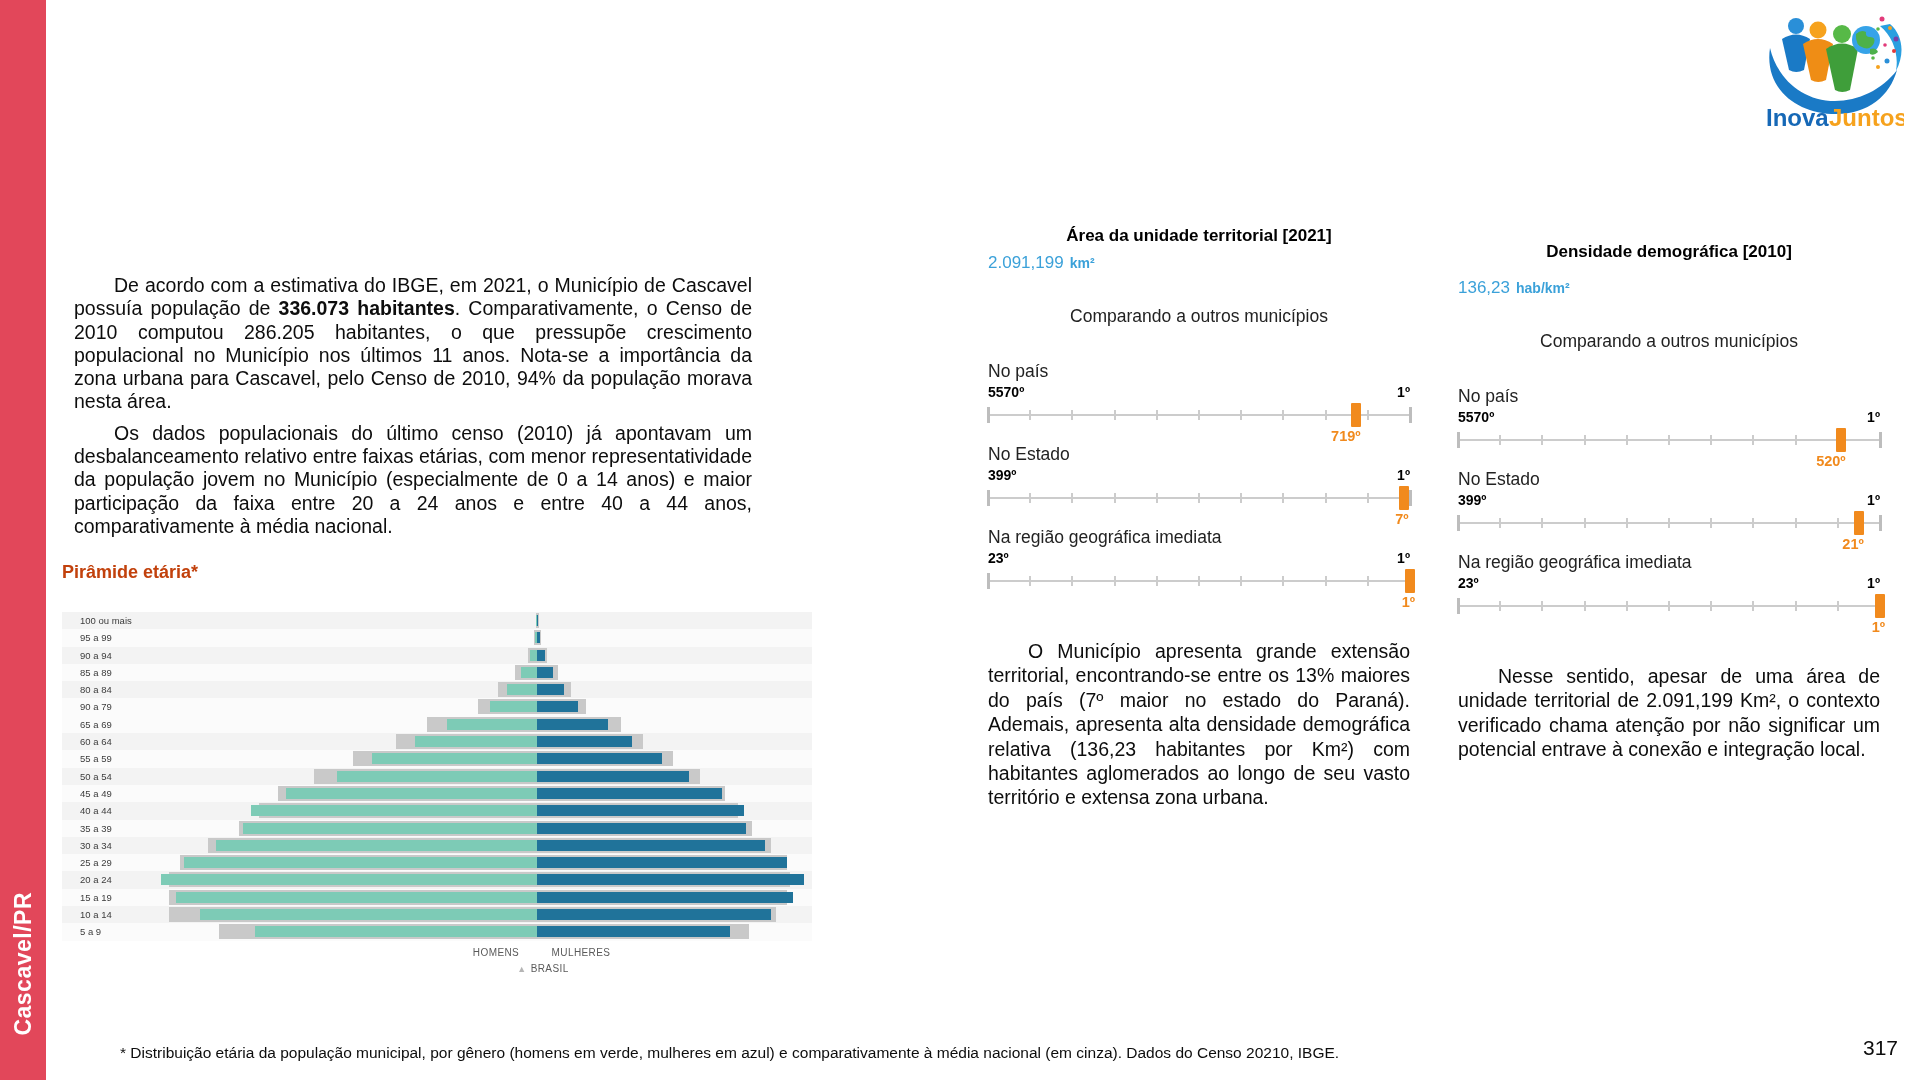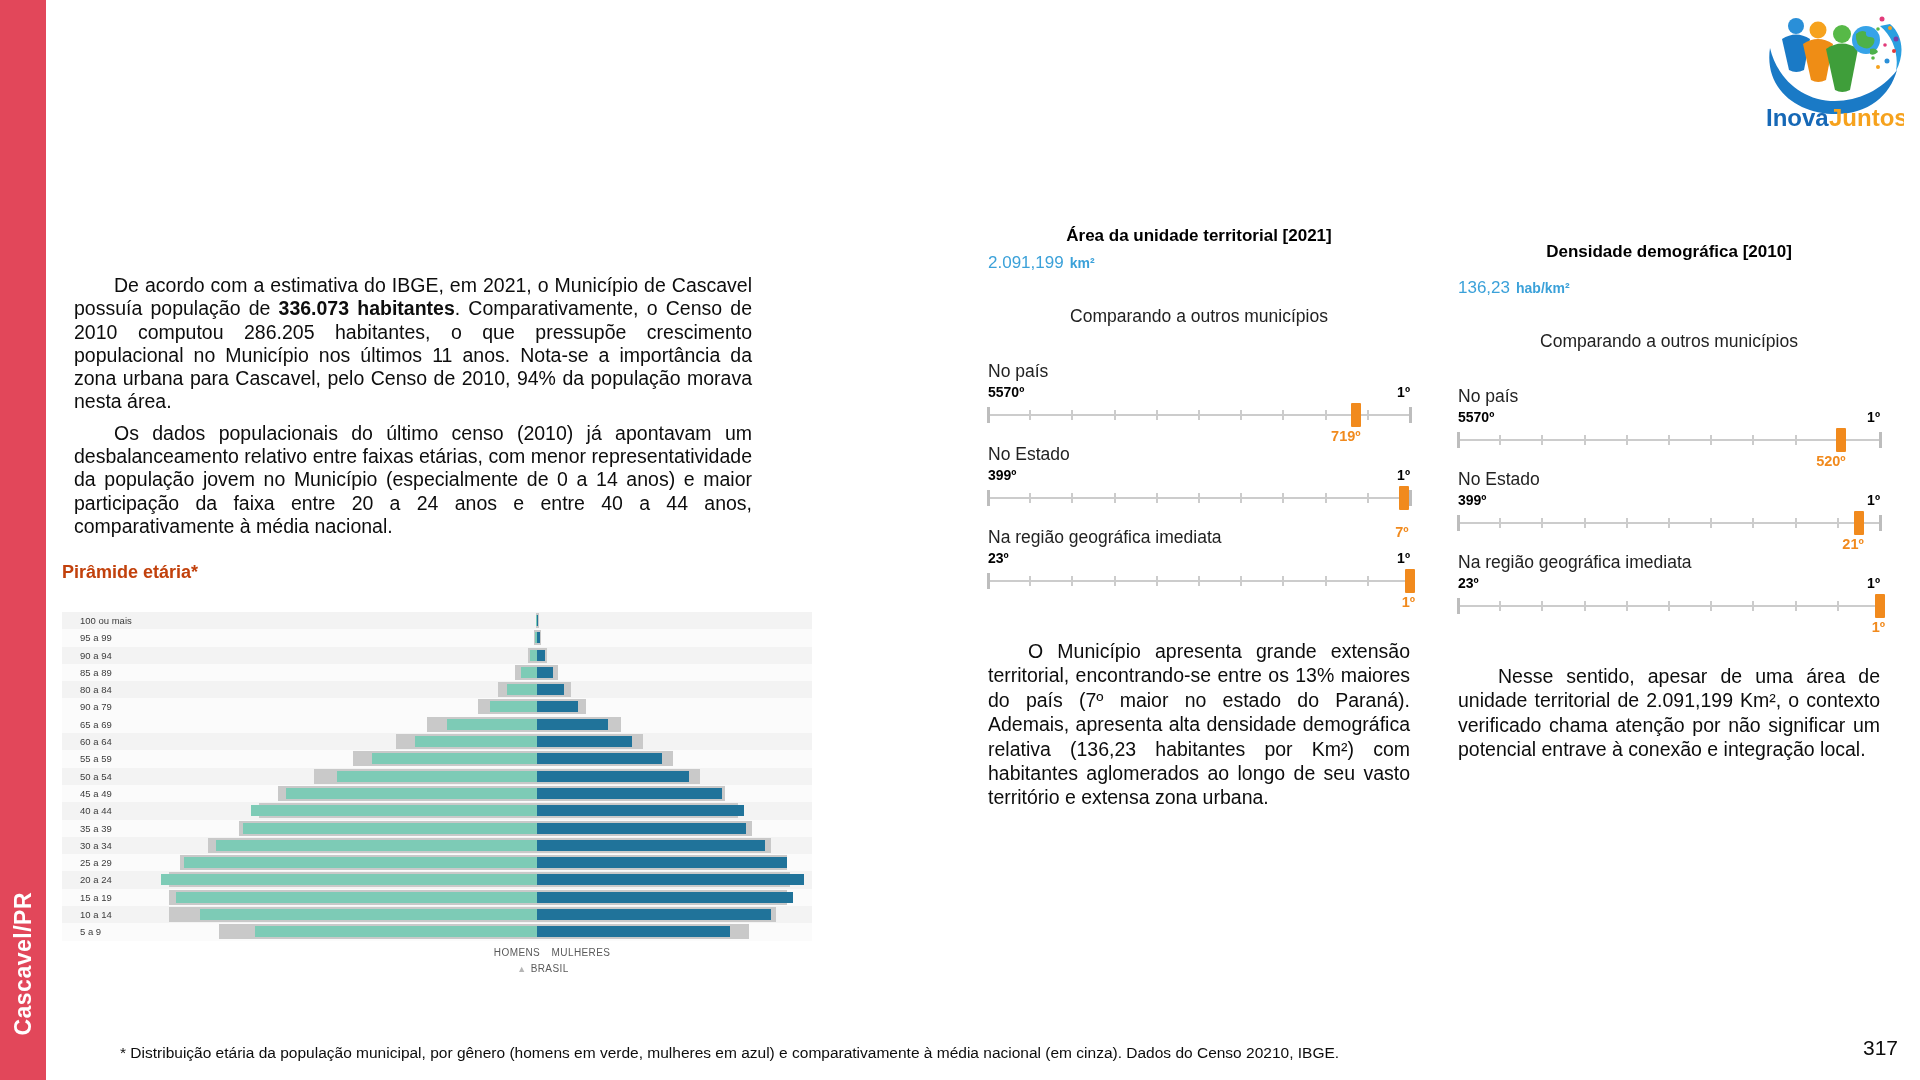--- a/index.html
+++ b/index.html
@@ -230,21 +230,21 @@
         </div>
         <div class="prow">
           <span class="plabel">5 a 9</span>
           <div class="pbar brasil" style="left: 157.48px; width: 317.52px; background: rgb(201, 201, 201);"></div>
           <div class="pbar brasil" style="left: 475px; width: 212.16px; background: rgb(201, 201, 201);"></div>
           <div class="pbar men" style="left: 192.76px; width: 282.24px; background: rgb(125, 203, 182);"></div>
           <div class="pbar women" style="left: 475px; width: 193.12px; background: rgb(32, 115, 154);"></div>
         </div>
       </div>
     <div id="pyr-legend">
-      <span class="litem" style="left:455px;top:2px">HOMENS</span>
+      <span class="litem" style="left:434px;top:2px">HOMENS</span>
       <span class="litem" style="left:519px;top:2px">MULHERES</span>
       <span class="litem" style="left:481px;top:18px"><span class="tri">▲</span><span>BRASIL</span></span>
     </div>
   </div>
 
   <section class="panel" style="left:988px" id="panel-0">
       <h3 class="ptitle" style="margin: 0px;">Área da unidade territorial [2021]</h3>
       <div class="pvalue"><span class="num">2.091,199</span><span class="unit">km²</span></div>
       <div class="pcompare">Comparando a outros municípios</div>
       <div class="sgroup first">
@@ -283,21 +283,21 @@
           <div class="stick" style="left: calc(20% - 1px);"></div>
           <div class="stick" style="left: calc(30% - 1px);"></div>
           <div class="stick" style="left: calc(40% - 1px);"></div>
           <div class="stick" style="left: calc(50% - 1px);"></div>
           <div class="stick" style="left: calc(60% - 1px);"></div>
           <div class="stick" style="left: calc(70% - 1px);"></div>
           <div class="stick" style="left: calc(80% - 1px);"></div>
           <div class="stick" style="left: calc(90% - 1px);"></div>
           <div class="stick end" style="left: calc(100% - 1px);"></div>
           <div class="smarker" style="left: calc(98.49% - 5px);"></div>
-          <div class="smlabel" style="left: calc(98.49% - 65px); margin-top: 13px;">7º</div>
+          <div class="smlabel" style="left: calc(98.49% - 65px);">7º</div>
         </div>
       </div>
       <div class="sgroup">
         <div class="slabel">Na região geográfica imediata</div>
         <div class="sminmax">
           <span class="smin">23º</span>
           <span class="smax">1º</span>
         </div>
         <div class="strack">
           <div class="sline"></div>

